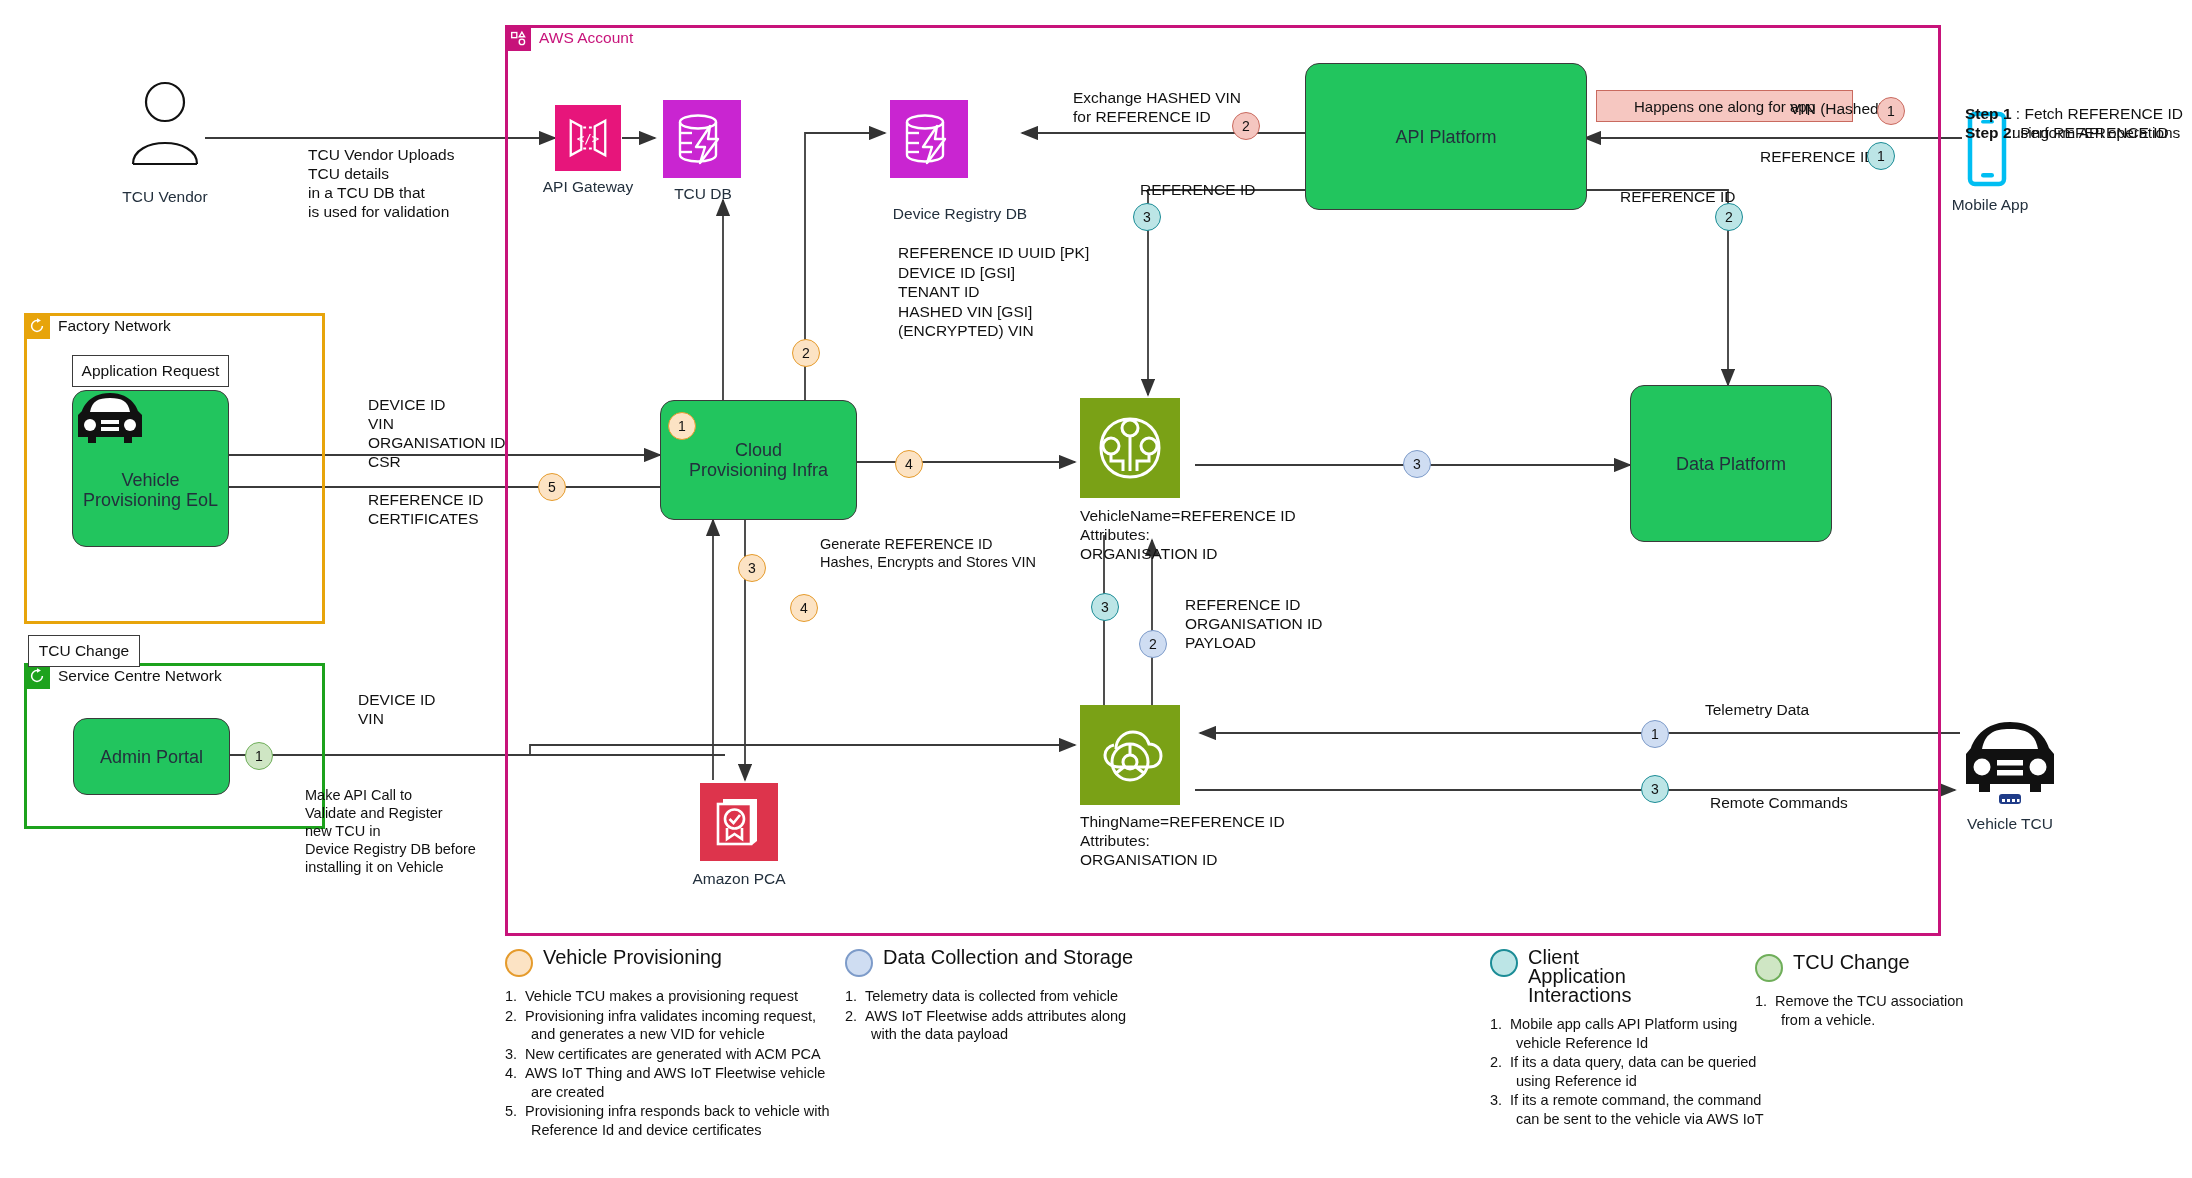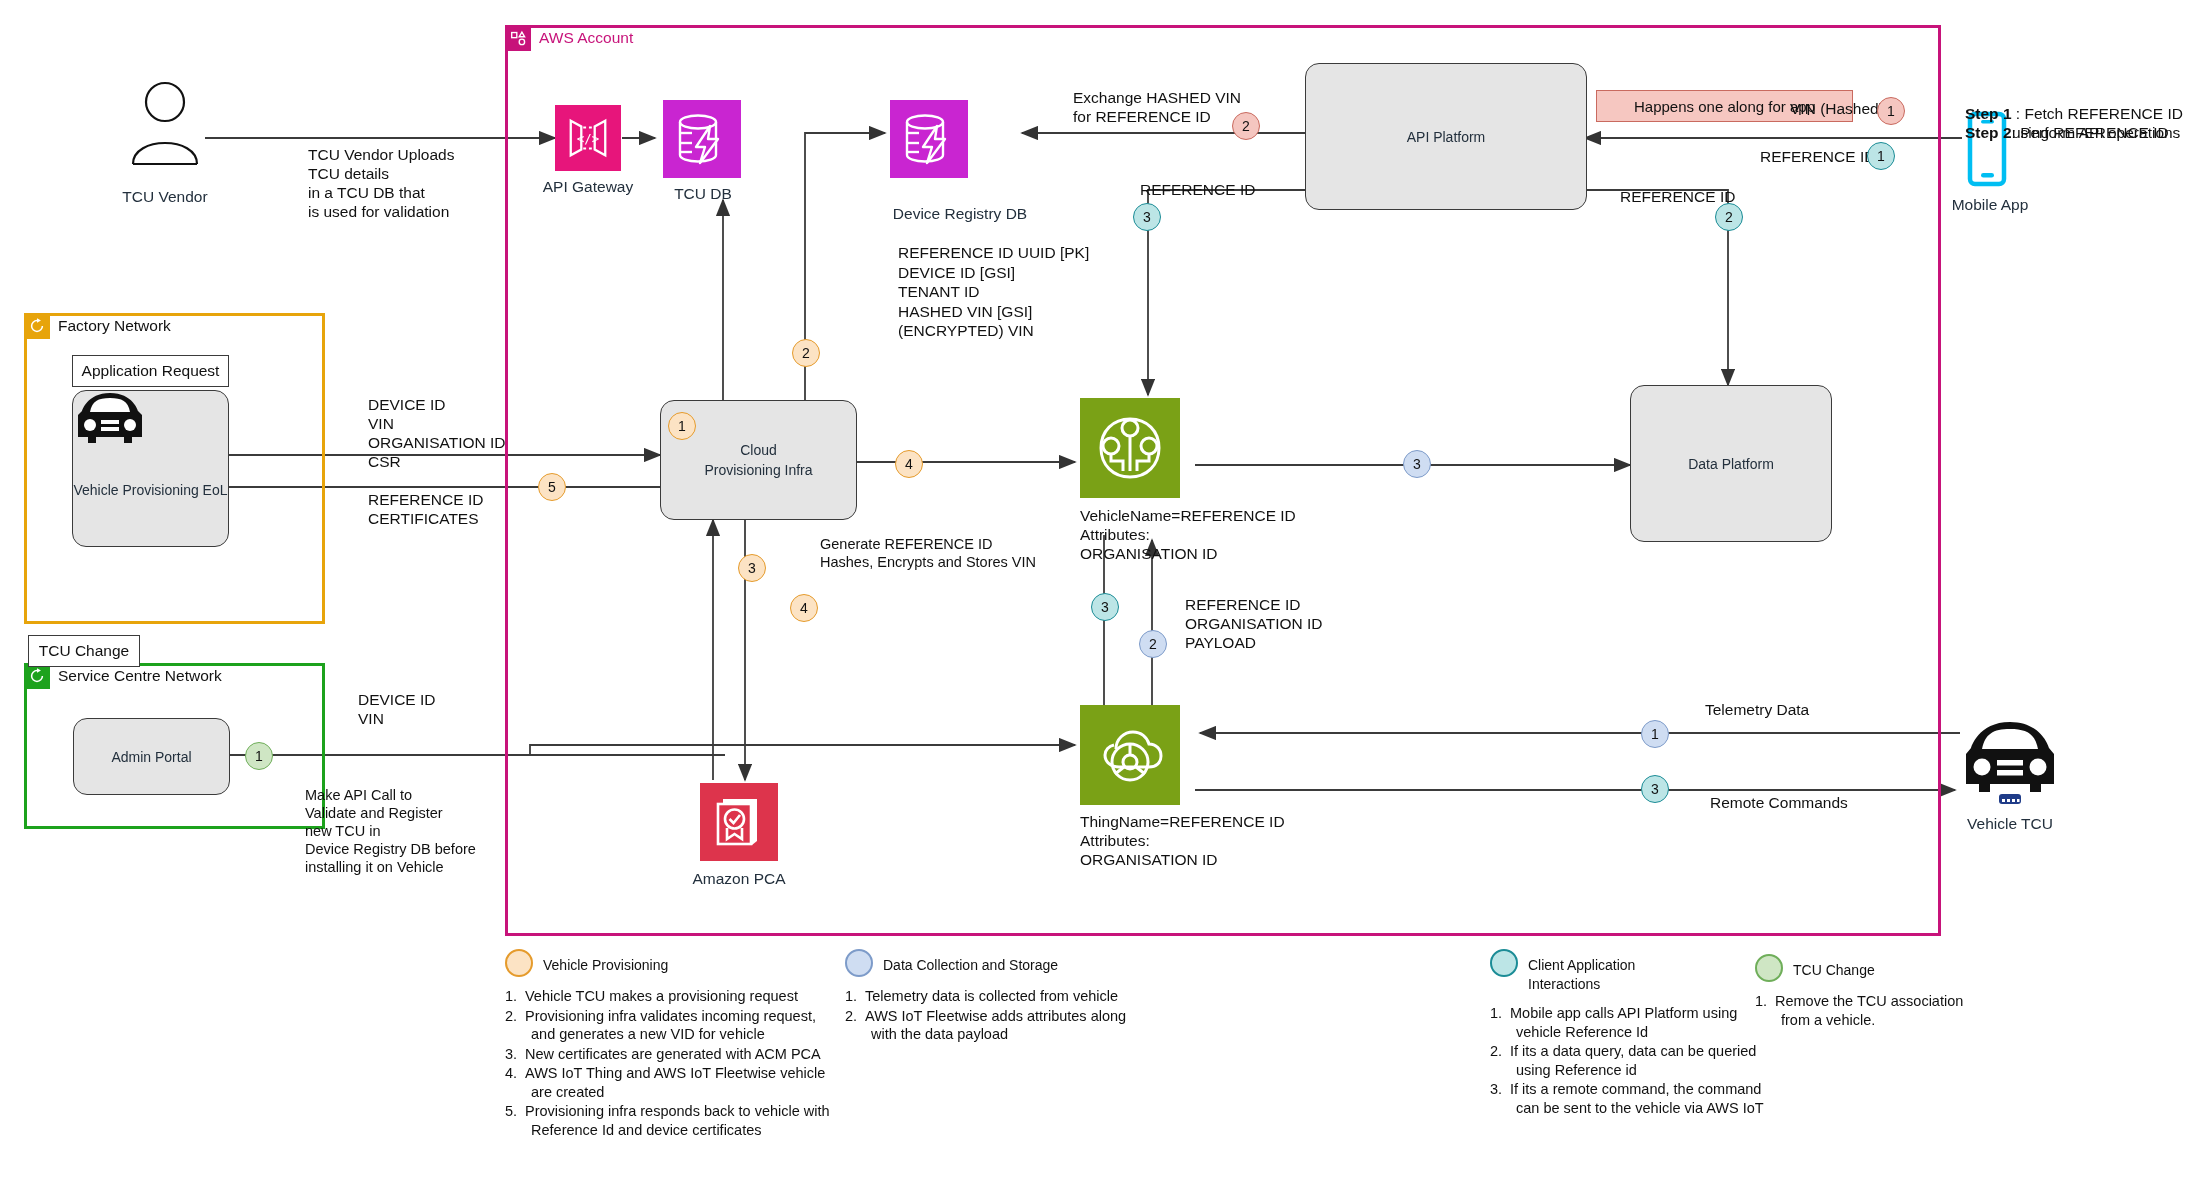--- a/index.html
+++ b/index.html
@@ -17,23 +17,23 @@
   .group{position:absolute;border:3px solid #000;background:transparent;}
   .group-tab{position:absolute;display:flex;align-items:center;height:26px;}
   .group-icon{width:26px;height:26px;display:flex;align-items:center;justify-content:center;}
   .group-name{font-size:15.5px;color:#111;padding-left:8px;white-space:nowrap;}
 
   .aws-account{border-color:#C7137A;}
   .factory{border-color:#E7A40B;}
   .service{border-color:#1DA21D;}
 
   
-  .rbox{position:absolute;border:1.6px solid #3b3b3b;border-radius:14px;background:#e5e5e5;
+  .rbox{position:absolute;border:1.6px solid #3b3b3b;border-radius:14px;background:#22c55e;
         display:flex;align-items:center;justify-content:center;text-align:center;
-        font-size:14px;color:#23303d;line-height:20px;}
+        font-size:18px;color:#23303d;line-height:20px;}
   .sqbox{position:absolute;border:1.3px solid #3b3b3b;background:#fff;
         display:flex;align-items:center;justify-content:center;text-align:center;
         font-size:15.5px;color:#111;}
 
   
   .tile{position:absolute;display:flex;align-items:center;justify-content:center;}
   .tile svg{display:block;}
 
   
   .step{position:absolute;width:26px;height:26px;border-radius:50%;
@@ -47,21 +47,21 @@
 
   
   .callout{position:absolute;background:#F6C7C1;border:1.4px solid #C96A5F;
            font-size:15px;color:#111;display:flex;align-items:center;
            justify-content:center;padding:0 10px;}
 
   
   .legend-col{position:absolute;}
   .legend-head{display:flex;align-items:flex-start;gap:10px;}
   .legend-dot{width:24px;height:24px;border-radius:50%;flex:none;margin-top:1px;}
-  .legend-title{font-size:14px;color:#111;line-height:19px;margin-top:8px;}
+  .legend-title{font-size:20px;color:#111;line-height:19px;}
   .legend-list{margin:10px 0 0 0;padding:0;list-style:none;}
   .legend-list li{font-size:14.5px;line-height:18.5px;color:#111;
                   padding-left:26px;text-indent:-26px;margin-bottom:1px;}
   .legend-list li .n{display:inline-block;width:20px;text-indent:0;}
 
   .bold{font-weight:bold;}
 </style>
 </head>
 <body>
 

